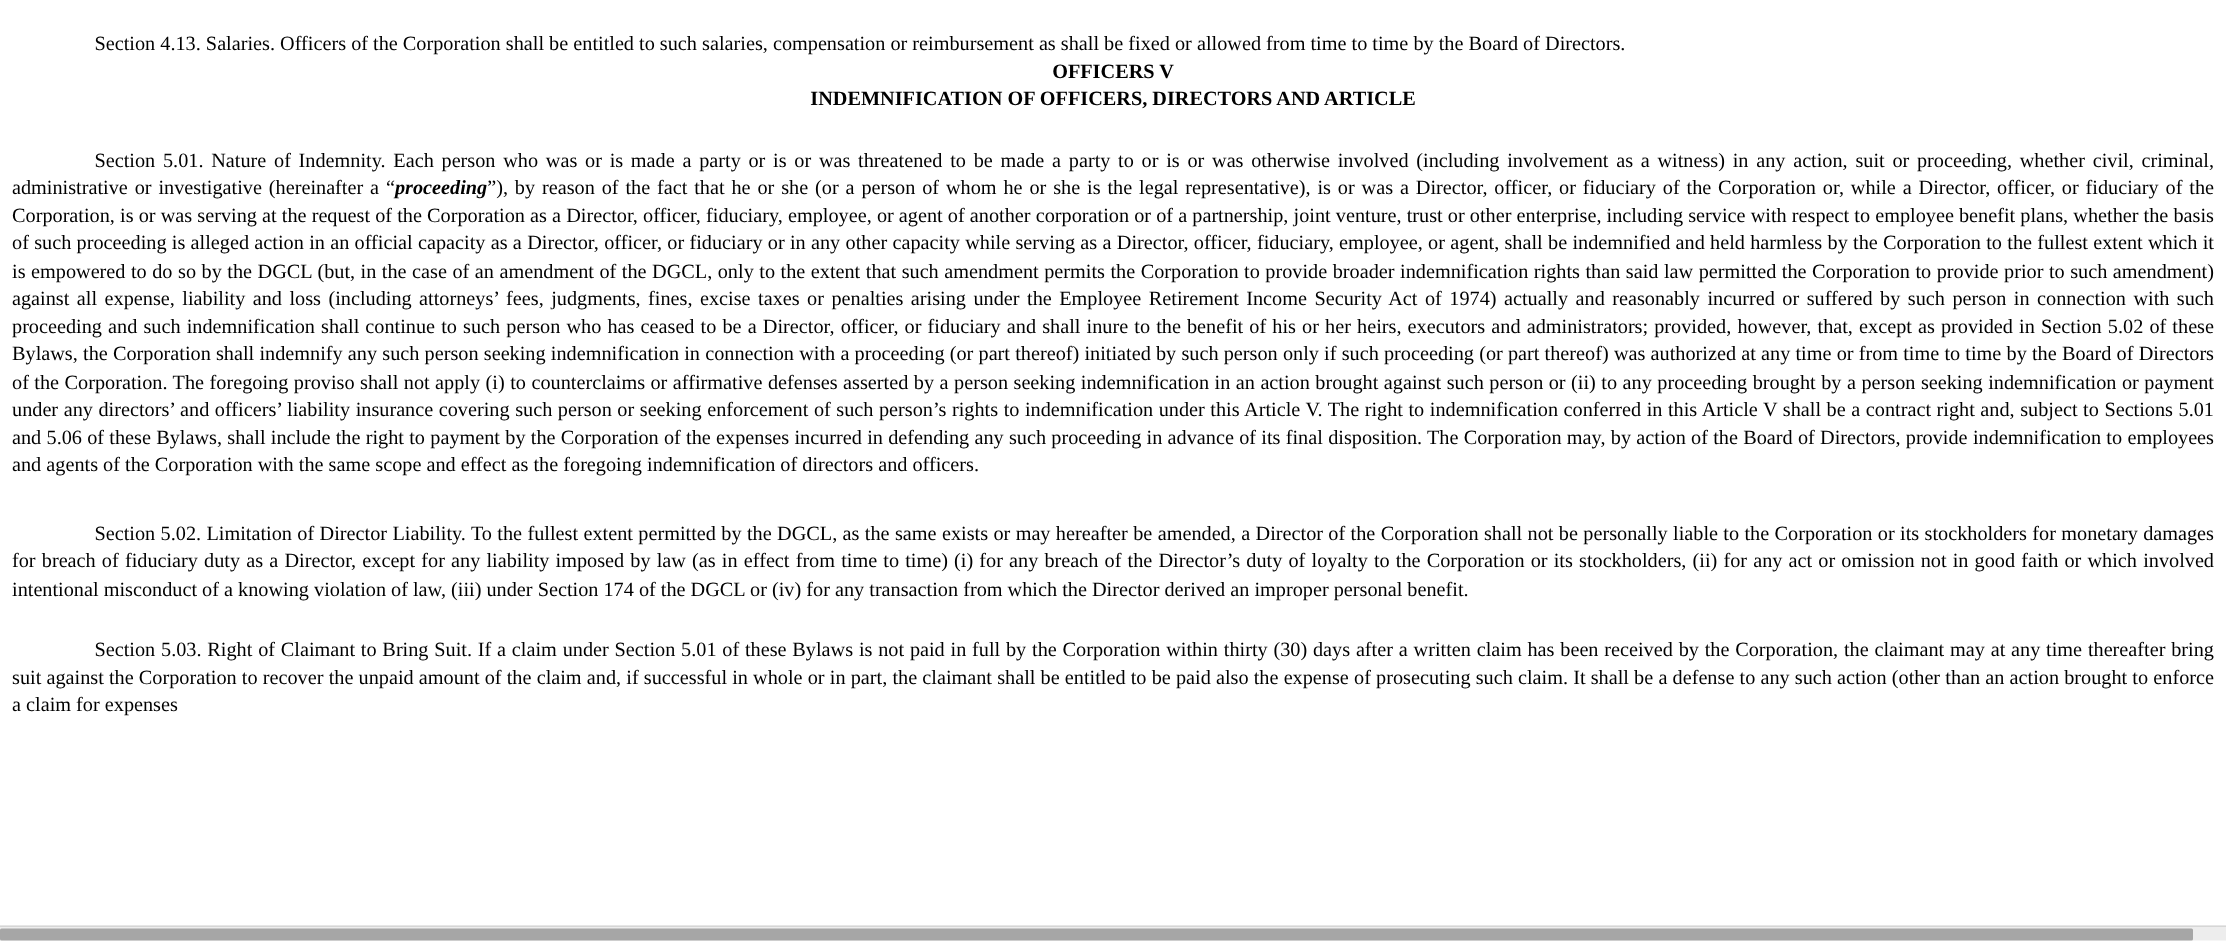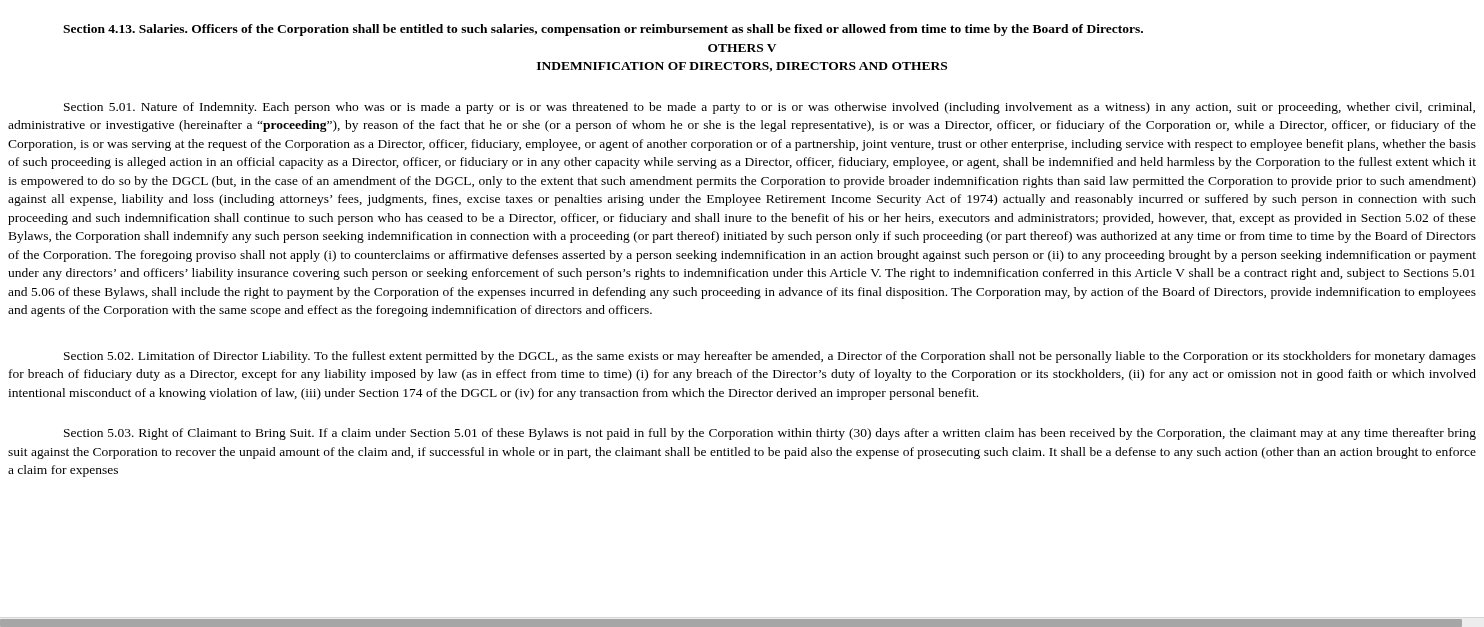--- a/index.html
+++ b/index.html
@@ -29,40 +29,41 @@
   }
   .page p {
     margin: 0;
   }
   .cont {
     text-indent: 0;
   }
   .indent {
     text-indent: 55px;
   }
-  .para-413 { margin-top: 17px !important; font-weight: bold; }
+  .para-413 { margin-top: 17px !important; }
   .article-title {
     margin: 48px 0 0 0;
     text-align: center;
     font-weight: bold;
     font-size: 13.5px;
     line-height: 18.5px;
   }
   .article-subtitle {
     margin: 23px 0 0 0;
     text-align: center;
     font-weight: bold;
     font-size: 13.5px;
     line-height: 18.5px;
   }
   .para-501 { margin-top: 22px !important; }
   .para-502 { margin-top: 27px !important; }
   .para-503 { margin-top: 22px !important; }
   .term {
     font-weight: bold;
+    font-style: italic;
   }
   .hscrollbar {
     position: absolute;
     left: 0;
     bottom: 0;
     width: 100%;
     height: 10px;
     background: #ededed;
     border-top: 1px solid #d6d6d6;
     box-sizing: border-box;
@@ -78,23 +79,23 @@
   }
 </style>
 </head>
 <body>
 
 <div class="page">
 
 
   <p class="indent para-413">Section 4.13. Salaries. Officers of the Corporation shall be entitled to such salaries, compensation or reimbursement as shall be fixed or allowed from time to time by the Board of Directors.</p>
 
-  <p class="article-title">OTHERS V</p>
+  <p class="article-title">OFFICERS V</p>
 
-  <p class="article-subtitle">INDEMNIFICATION OF DIRECTORS, DIRECTORS AND OTHERS</p>
+  <p class="article-subtitle">INDEMNIFICATION OF OFFICERS, DIRECTORS AND ARTICLE</p>
 
   <p class="indent para-501"><span>Section 5.01. Nature of Indemnity. Each person who was or is made a party or is or was threatened to be made a party to or is or was otherwise involved (including involvement as a witness) in any action, suit or proceeding, whether civil, criminal, administrative or investigative (hereinafter a “</span><span class="term">proceeding</span><span>”), by reason of the fact that he or she (or a person of whom he or she is the legal representative), is or was a Director, officer, or fiduciary of the Corporation or, while a Director, officer, or fiduciary of the Corporation, is or was serving at the request of the Corporation as a Director, officer, fiduciary, employee, or agent of another corporation or of a partnership, joint venture, trust or other enterprise, including service with respect to employee benefit plans, whether the basis of such proceeding is alleged action in an official capacity as a Director, officer, or fiduciary or in any other capacity while serving as a Director, officer, fiduciary, employee, or agent, shall be indemnified and held harmless by the Corporation to the fullest extent which it is empowered to do so by the DGCL (but, in the case of an amendment of the DGCL, only to the extent that such amendment permits the Corporation to provide broader indemnification rights than said law permitted the Corporation to provide prior to such amendment) against all expense, liability and loss (including attorneys’ fees, judgments, fines, excise taxes or penalties arising under the Employee Retirement Income Security Act of 1974) actually and reasonably incurred or suffered by such person in connection with such proceeding and such indemnification shall continue to such person who has ceased to be a Director, officer, or fiduciary and shall inure to the benefit of his or her heirs, executors and administrators; provided, however, that, except as provided in Section 5.02 of these Bylaws, the Corporation shall indemnify any such person seeking indemnification in connection with a proceeding (or part thereof) initiated by such person only if such proceeding (or part thereof) was authorized at any time or from time to time by the Board of Directors of the Corporation. The foregoing proviso shall not apply (i) to counterclaims or affirmative defenses asserted by a person seeking indemnification in an action brought against such person or (ii) to any proceeding brought by a person seeking indemnification or payment under any directors’ and officers’ liability insurance covering such person or seeking enforcement of such person’s rights to indemnification under this Article V. The right to indemnification conferred in this Article V shall be a contract right and, subject to Sections 5.01 and 5.06 of these Bylaws, shall include the right to payment by the Corporation of the expenses incurred in defending any such proceeding in advance of its final disposition. The Corporation may, by action of the Board of Directors, provide indemnification to employees and agents of the Corporation with the same scope and effect as the foregoing indemnification of directors and officers.</span></p>
 
   <p class="indent para-502">Section 5.02. Limitation of Director Liability. To the fullest extent permitted by the DGCL, as the same exists or may hereafter be amended, a Director of the Corporation shall not be personally liable to the Corporation or its stockholders for monetary damages for breach of fiduciary duty as a Director, except for any liability imposed by law (as in effect from time to time) (i) for any breach of the Director’s duty of loyalty to the Corporation or its stockholders, (ii) for any act or omission not in good faith or which involved intentional misconduct of a knowing violation of law, (iii) under Section 174 of the DGCL or (iv) for any transaction from which the Director derived an improper personal benefit.</p>
 
   <p class="indent para-503">Section 5.03. Right of Claimant to Bring Suit. If a claim under Section 5.01 of these Bylaws is not paid in full by the Corporation within thirty (30) days after a written claim has been received by the Corporation, the claimant may at any time thereafter bring suit against the Corporation to recover the unpaid amount of the claim and, if successful in whole or in part, the claimant shall be entitled to be paid also the expense of prosecuting such claim. It shall be a defense to any such action (other than an action brought to enforce a claim for expenses</p>
 
 </div>
 
 <div class="hscrollbar">

